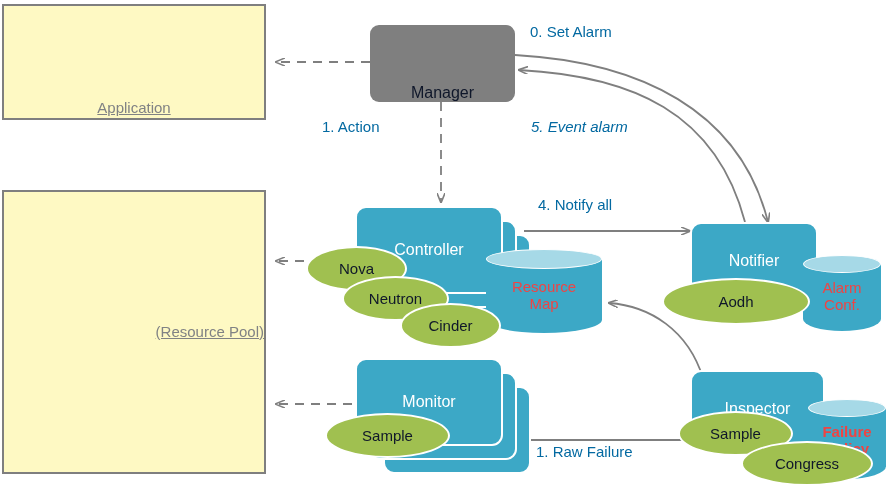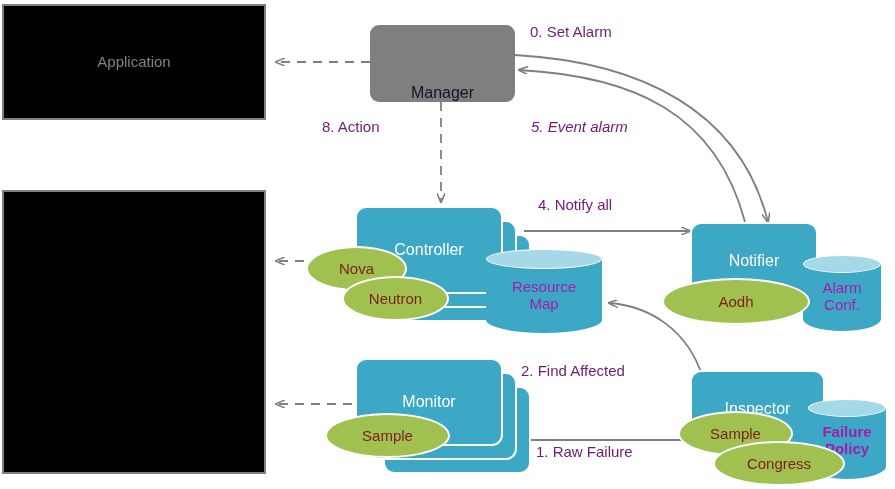--- a/index.html
+++ b/index.html
@@ -18,30 +18,31 @@
     position:absolute;
     left:0;top:0;
     width:895px;height:489px;
     pointer-events:none;
   }
 
   
   .plainbox{
     position:absolute;
     border:2px solid #7f7f7f;
-    background:#000000;
-    box-sizing:border-box;
-    display:flex;
-    align-items:center;
+    background:#fef9c3;
+    box-sizing:border-box;
+    display:flex;
+    align-items:flex-end;
     justify-content:center;
     text-align:center;
     color:#808284;
     font-size:15px;
     line-height:1.35;
     z-index:2;
+    text-decoration:underline;
   }
 
   
   .graybox{
     position:absolute;
     background:#7f7f7f;
     border-radius:9px;
     display:flex;
     align-items:flex-end;
     justify-content:center;
@@ -81,45 +82,45 @@
     height:20px;
     background:#a6d9e7;
     border-radius:50%;
     border:1px solid #ffffff;
     box-sizing:border-box;
   }
   .cyl .lbl{
     position:absolute;
     left:0;right:0;
     text-align:center;
-    color:#a21caf;
+    color:#ef4444;
     font-size:15px;
     line-height:1.15;
     z-index:2;
   }
 
   
   .pill{
     position:absolute;
     background:#a0c050;
     border:2px solid #ffffff;
     border-radius:50%;
     box-sizing:border-box;
     display:flex;
     align-items:center;
     justify-content:center;
-    color:#7f1d1d;
+    color:#0f172a;
     font-size:15px;
     z-index:7;
   }
 
   
   .elabel{
     position:absolute;
-    color:#701a75;
+    color:#0369a1;
     font-size:15px;
     white-space:nowrap;
     z-index:8;
   }
 </style>
 </head>
 <body>
 
 <div id="stage">
 
@@ -150,20 +151,21 @@
     <path d="M703,378 C688,330 650,306 609,303" fill="none" stroke="#7f7f7f" stroke-width="1.8" marker-end="url(#ahSolid)"></path>
 
     <path d="M528,440 L700,440" fill="none" stroke="#7f7f7f" stroke-width="1.8"></path>
   </svg>
 
   <div class="plainbox" style="left:2px;top:4px;width:264px;height:116px;">
     <span>Application</span>
   </div>
 
   <div class="plainbox" style="left:2px;top:190px;width:264px;height:284px;flex-direction:column;">
+    <span>(Resource Pool)</span>
   </div>
 
   <div class="graybox" style="left:370px;top:25px;width:145px;height:77px;">
     <span>Manager</span>
   </div>
 
   <div class="stack" style="left:355px;top:206px;width:180px;height:120px;">
     <div class="card" style="left:28px;top:28px;width:148px;height:88px;"></div>
     <div class="card" style="left:14px;top:14px;width:148px;height:88px;"></div>
     <div class="card front" style="left:0px;top:0px;width:148px;height:88px;">
@@ -217,33 +219,35 @@
       <span>Policy</span>
     </div>
   </div>
 
   <div class="pill" style="left:306px;top:246px;width:101px;height:45px;">
     <span>Nova</span>
   </div>
   <div class="pill" style="left:342px;top:276px;width:107px;height:45px;">
     <span>Neutron</span>
   </div>
+  <div class="pill" style="left:400px;top:303px;width:101px;height:45px;">
+    <span>Cinder</span>
+  </div>
   <div class="pill" style="left:662px;top:278px;width:148px;height:47px;">
     <span>Aodh</span>
   </div>
   <div class="pill" style="left:325px;top:413px;width:125px;height:45px;">
     <span>Sample</span>
   </div>
   <div class="pill" style="left:678px;top:411px;width:115px;height:45px;">
     <span>Sample</span>
   </div>
-  <div class="pill" style="left:713px;top:441px;width:132px;height:45px;text-align:center;">
+  <div class="pill" style="left:741px;top:441px;width:132px;height:45px;text-align:center;">
     <span>Congress</span>
   </div>
 
   <div class="elabel" style="left:530px;top:23px;">0. Set Alarm</div>
   <div class="elabel" style="left:536px;top:443px;">1. Raw Failure</div>
-  <div class="elabel" style="left:521px;top:362px;">2. Find Affected</div>
   <div class="elabel" style="left:538px;top:196px;">4. Notify all</div>
   <div class="elabel" style="left:531px;top:118px;font-style:italic;">5. Event alarm</div>
-  <div class="elabel" style="left:322px;top:118px;">8. Action</div>
+  <div class="elabel" style="left:322px;top:118px;">1. Action</div>
 
 </div>
 
 </body></html>

